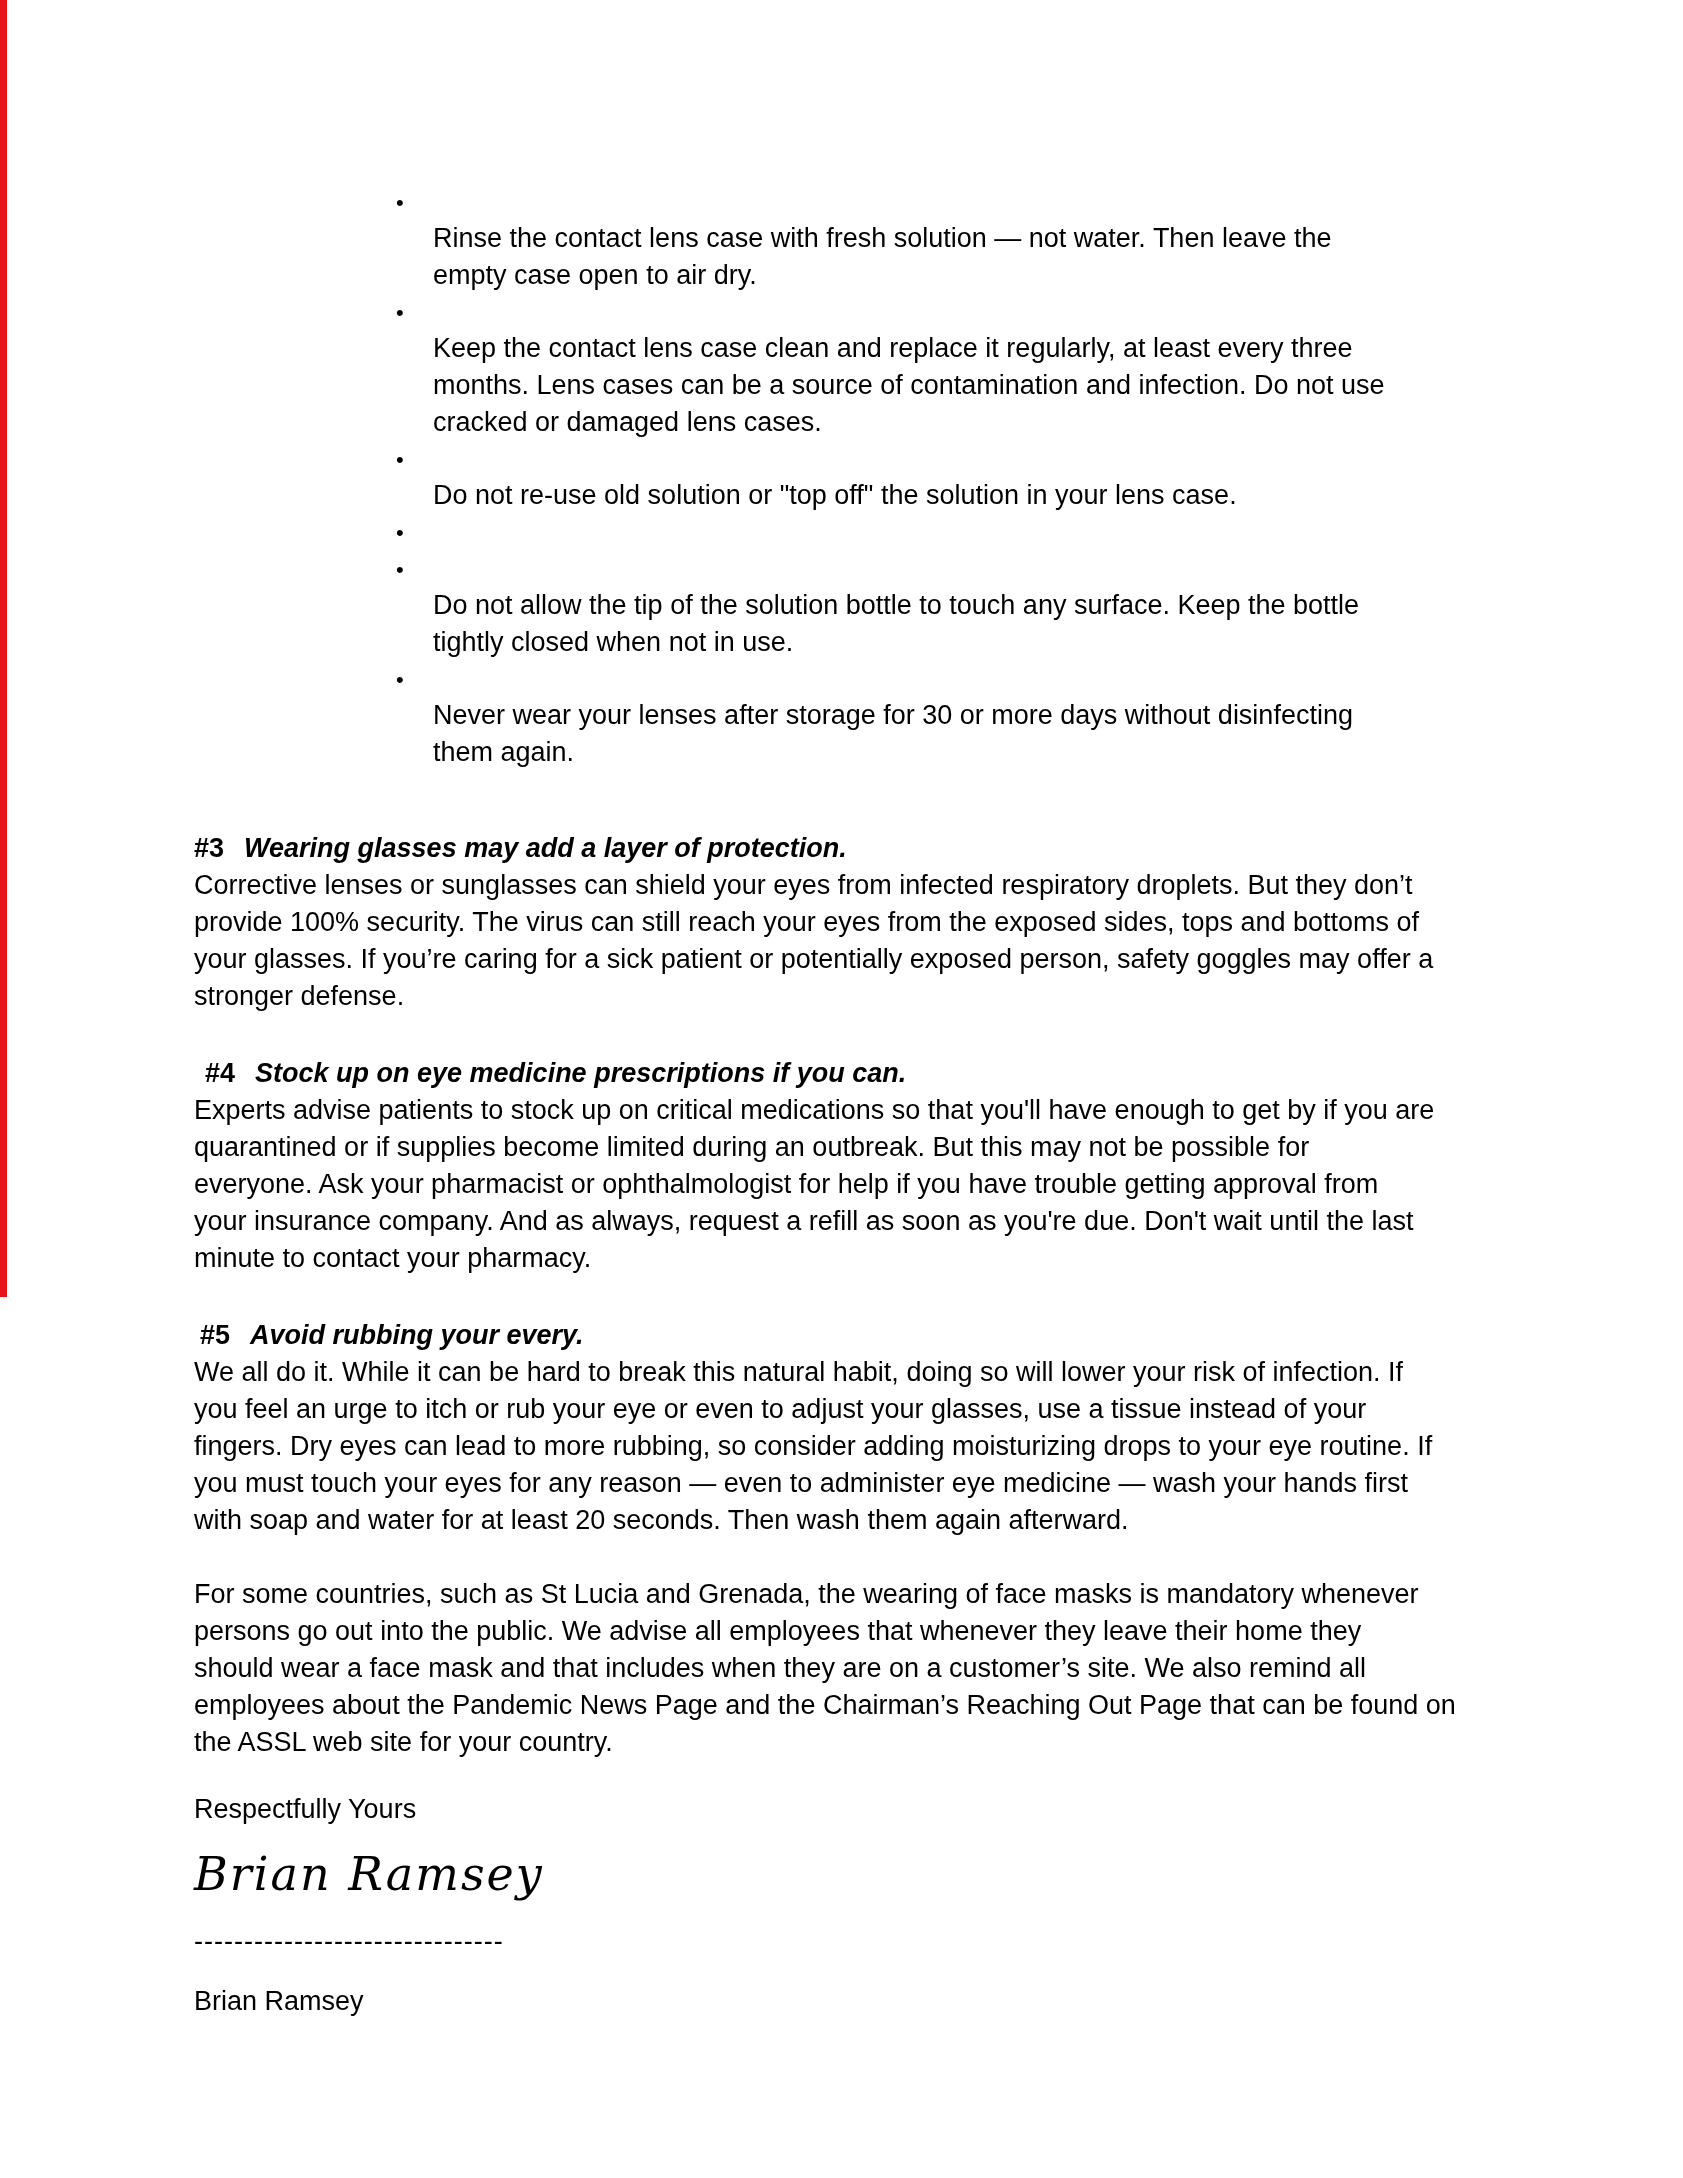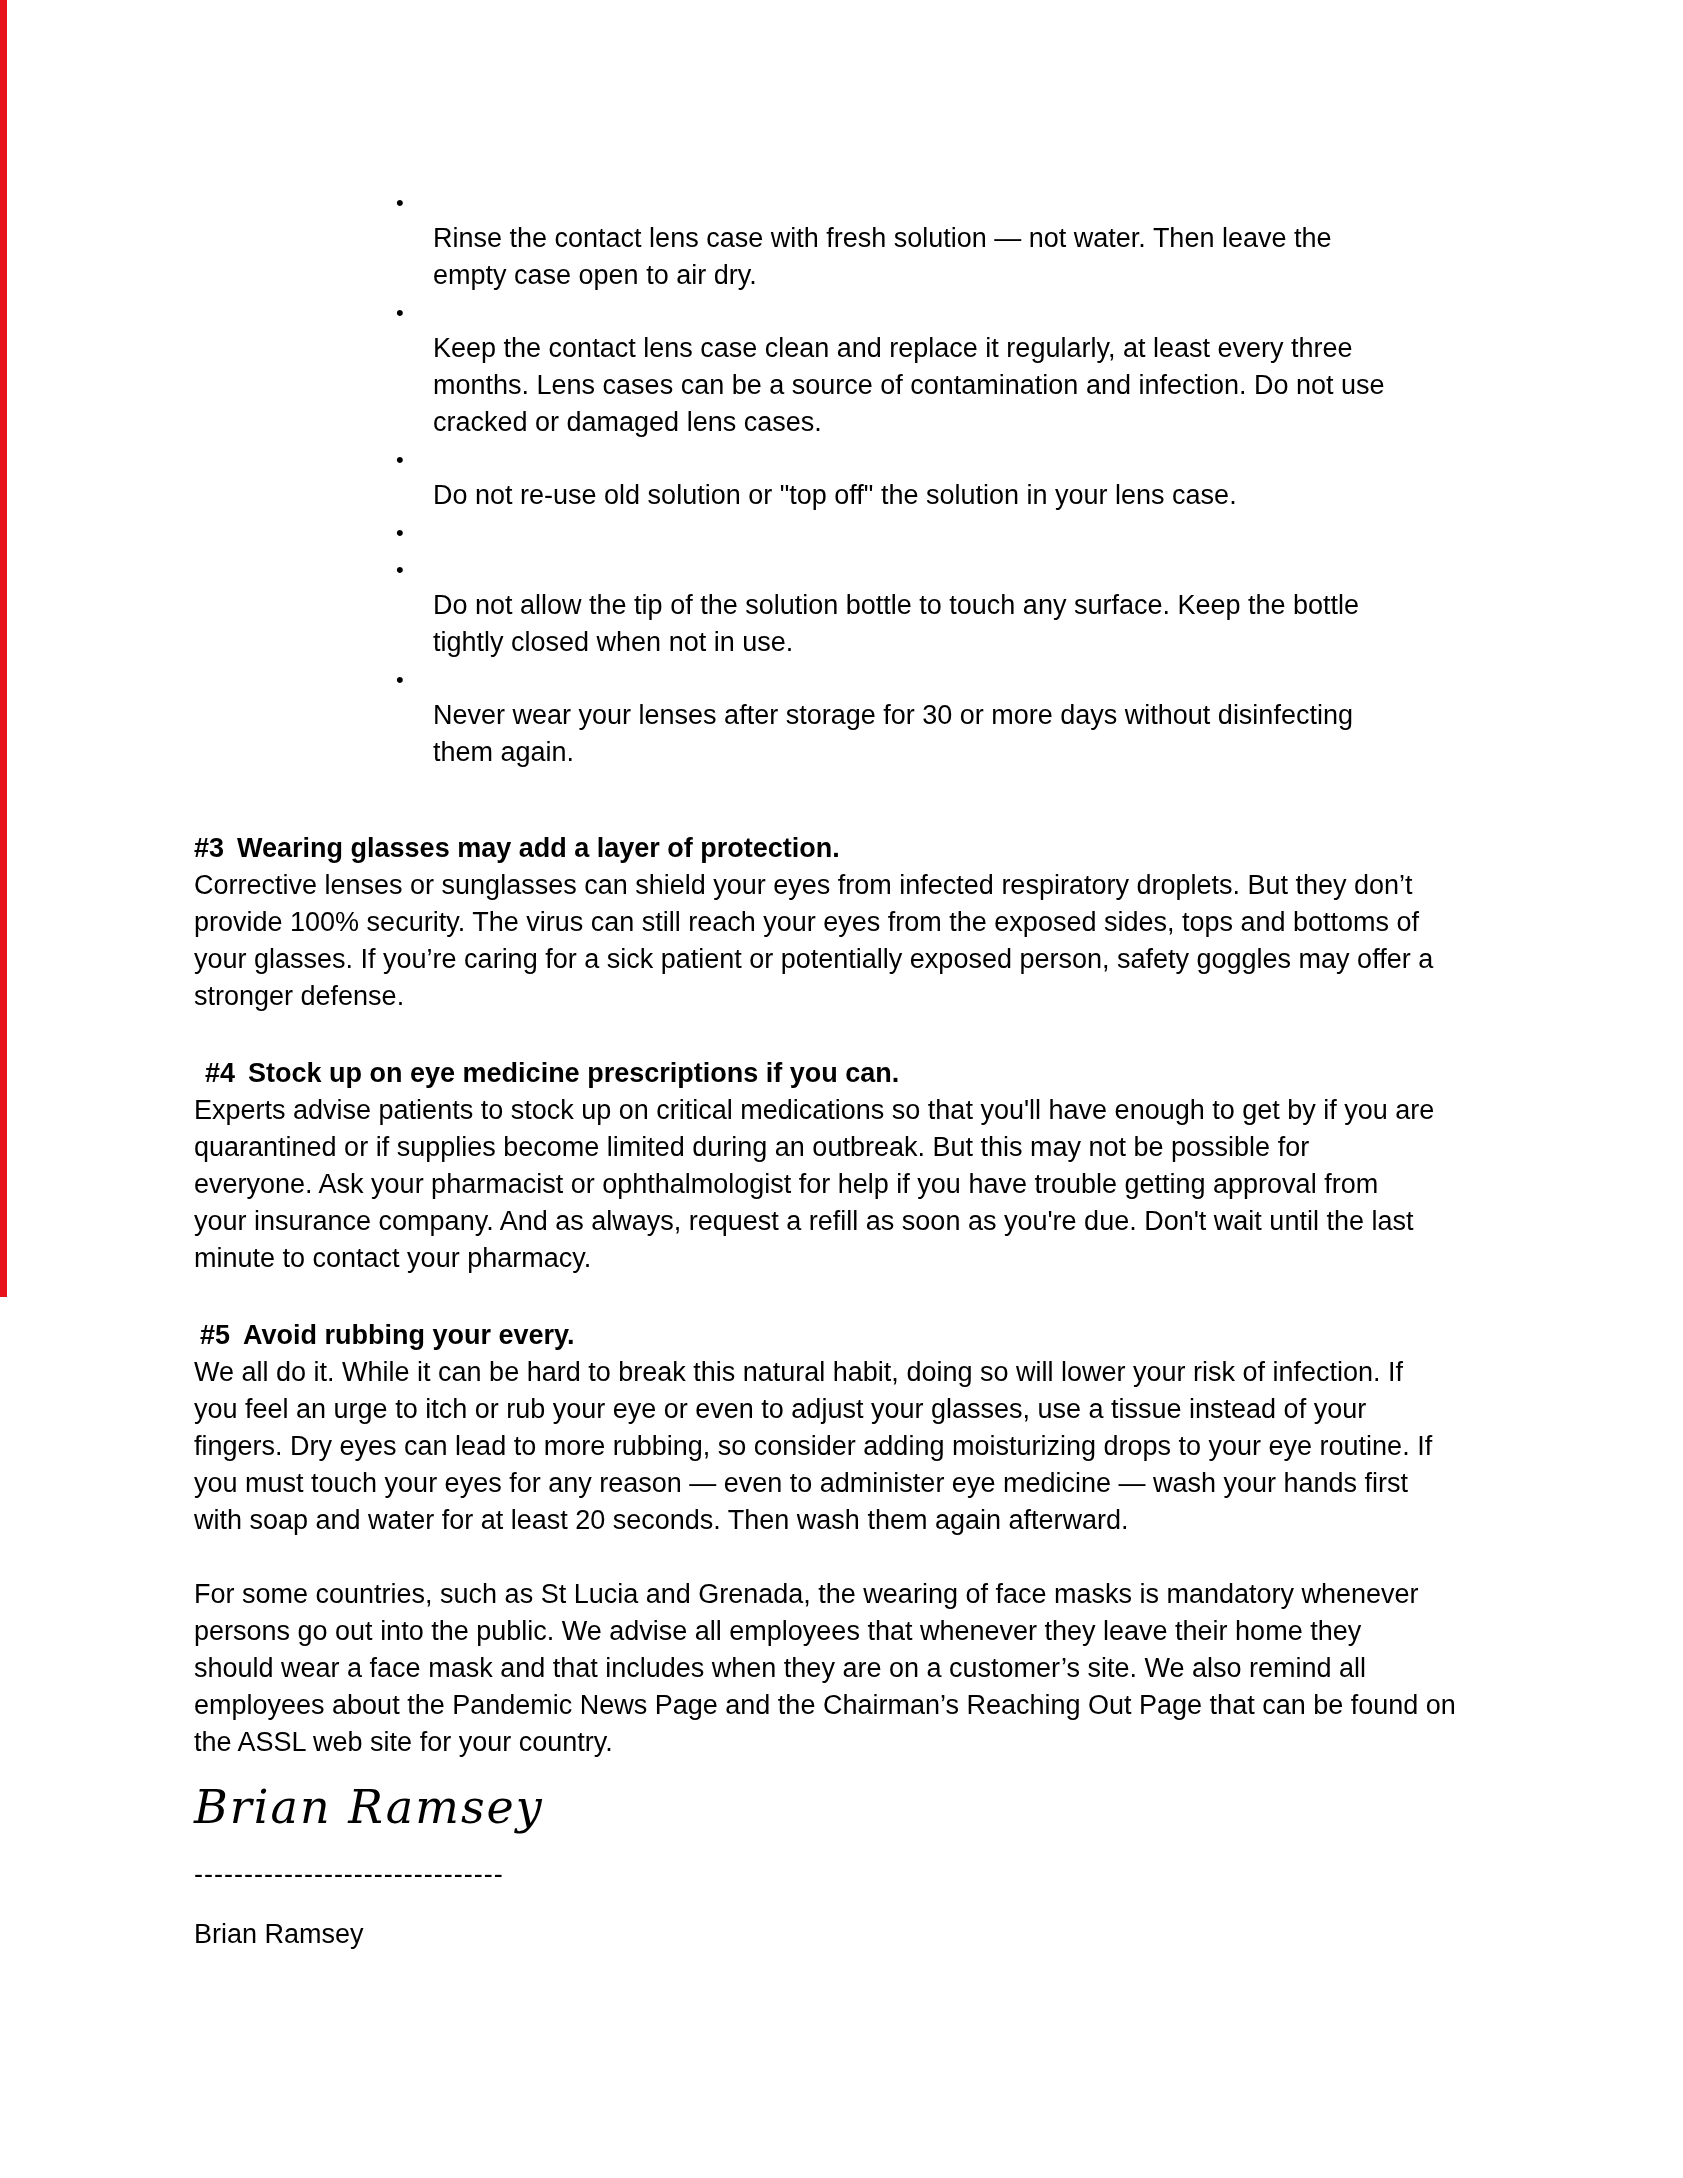--- a/index.html
+++ b/index.html
@@ -25,21 +25,21 @@
   .pre { white-space:pre-line; }
   ul.bullets { list-style:none; }
   ul.bullets li { display:flex; padding-left:202px; }
   .blt {
     flex:none; width:37px;
     font-size:22px;
   }
   .blt-text { flex:1;margin-top:36px; }
   .sec-heading { font-weight:700; }
   .sec-num { font-weight:700; font-style:normal; }
-  .sec-title { font-weight:700; margin-left:13px; }
+  .sec-title { font-weight:700; font-style:italic; margin-left:20px; }
   .sec-3 { margin-top:59px; }
   .sec-4 { margin-top:40px; }
   .sec-4 .sec-heading { padding-left:11px; }
   .sec-5 { margin-top:40px; }
   .sec-5 .sec-heading { padding-left:6px; }
   .closing-paragraph { margin-top:37px; }
   .salutation { margin-top:30px; }
   .signature-script {
     margin-top:16px;
     font-family:cursive, "DejaVu Serif", serif;
@@ -120,20 +120,21 @@
 you must touch your eyes for any reason — even to administer eye medicine — wash your hands first
 with soap and water for at least 20 seconds. Then wash them again afterward.</p>
   </div>
 
   <p class="closing-paragraph pre">For some countries, such as St Lucia and Grenada, the wearing of face masks is mandatory whenever
 persons go out into the public. We advise all employees that whenever they leave their home they
 should wear a face mask and that includes when they are on a customer’s site. We also remind all
 employees about the Pandemic News Page and the Chairman’s Reaching Out Page that can be found on
 the ASSL web site for your country.</p>
 
+  <p class="salutation">Respectfully Yours</p>
 
   <p class="signature-script">Brian Ramsey</p>
 
   <p class="signature-divider">-------------------------------</p>
 
   <div class="signoff">
     <p>Brian Ramsey</p>
   </div>
 
 </div>

